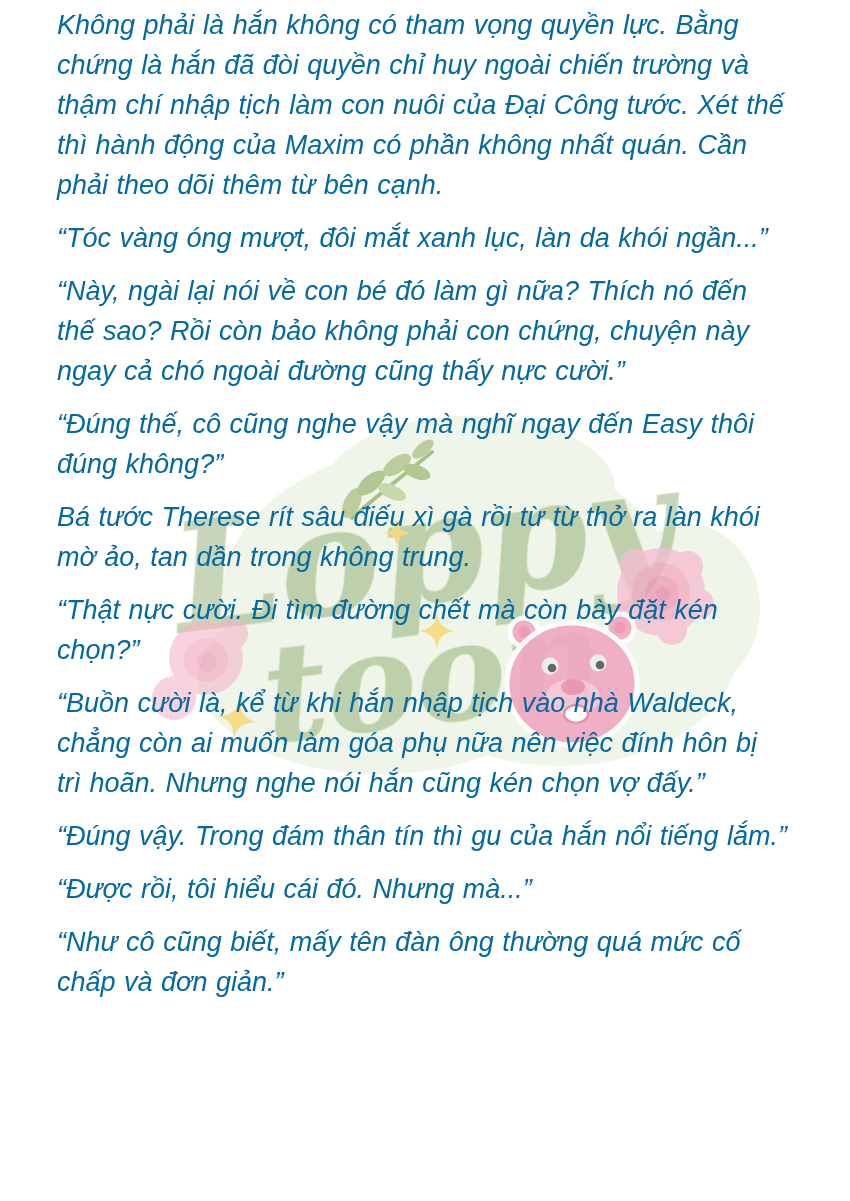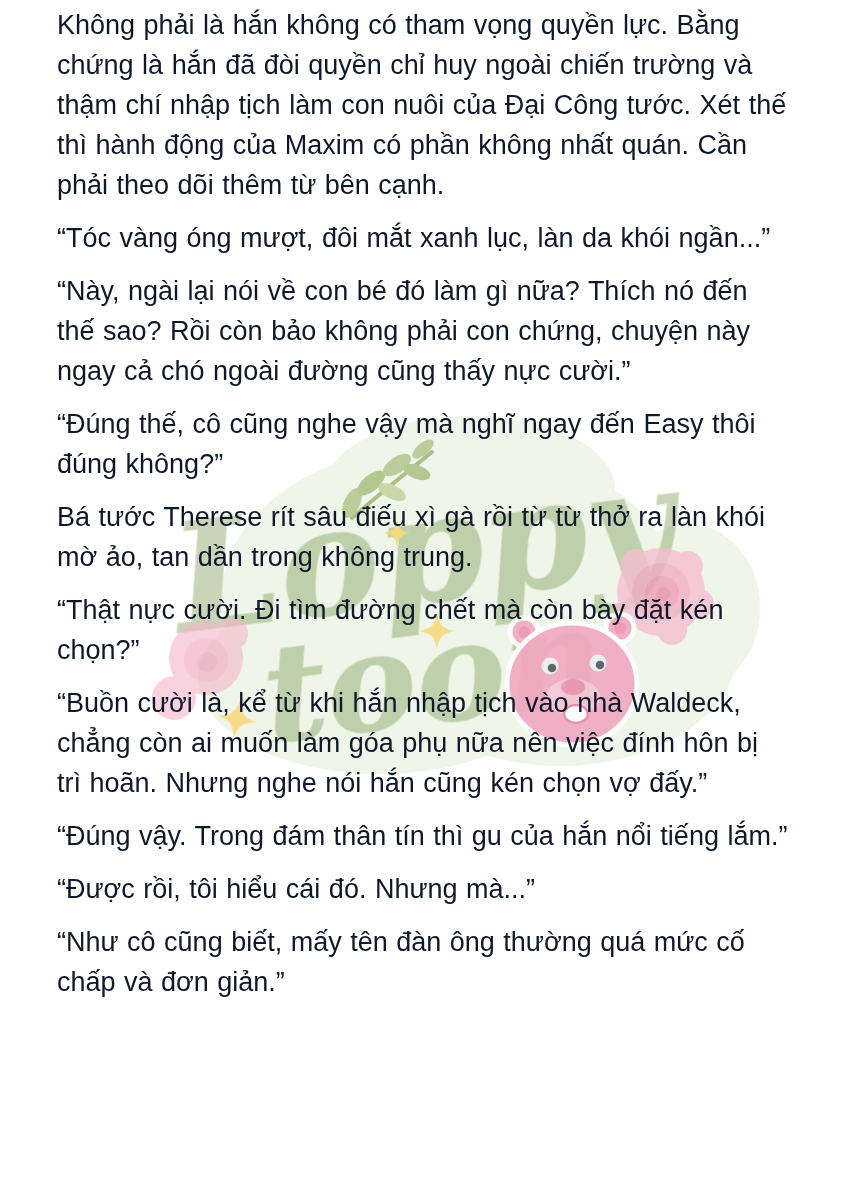--- a/index.html
+++ b/index.html
@@ -27,23 +27,24 @@
     position: relative;
     z-index: 1;
     padding: 5px 57px 0 57px;
     box-sizing: border-box;
     width: 850px;
   }
   .content p.para {
     margin: 0 4px 13px 0;
     font-size: 27px;
     line-height: 40px;
-    color: #0f172a;
+    color: #0369a1;
     letter-spacing: 0px;
     word-spacing: 1px;
+    font-style: italic;
   }
   svg text.script {
     font-family: "DejaVu Serif", serif;
     font-style: italic;
     font-weight: bold;
     paint-order: stroke;
   }
 </style>
 </head>
 <body>

